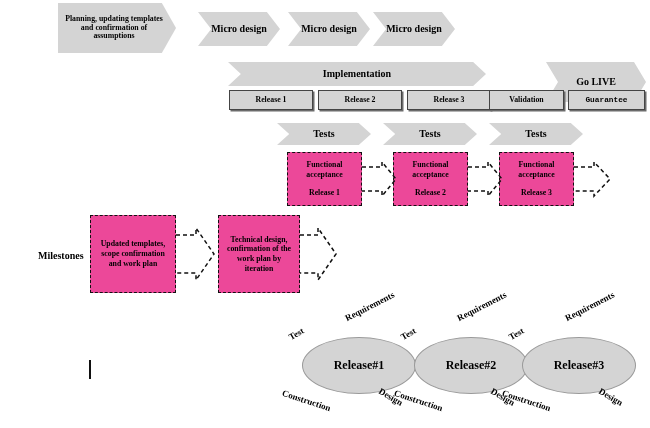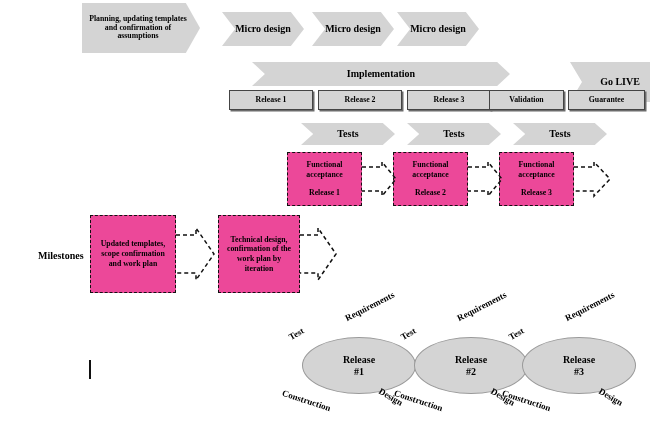--- a/index.html
+++ b/index.html
@@ -9,21 +9,20 @@
 
   
   .abs{position:absolute;box-sizing:border-box;}
 
   
   .chev{
     background:#d4d4d4;
     display:flex;align-items:center;justify-content:center;
     text-align:center;line-height:1.12;
     filter:drop-shadow(1px 1px 0 #555);
-    margin-left:24px;
   }
   .chev .lbl{position:relative;z-index:2;}
 
   
   .rectbox{
     background:#d4d4d4;
     border:1px solid #444;
     box-shadow:1.5px 1.5px 0 #6b6b6b;
     display:flex;align-items:center;justify-content:center;
     text-align:center;line-height:1.15;
@@ -42,22 +41,22 @@
   .t9{font-size:10px;font-weight:bold;}
   .t85{font-size:7.8px;font-weight:bold;}
 
   .plainlabel{font-size:10px;font-weight:bold;white-space:nowrap;}
 
   
   .cycle{position:absolute;width:160px;height:108px;}
   .ell{
     position:absolute;left:24px;top:27px;width:112px;height:55px;
     background:#d4d4d4;border:1px solid #9a9a9a;border-radius:50%;
-    display:flex;flex-direction:column;align-items:center;justify-content:center;
-    font-size:10px;font-weight:bold;line-height:1.2;text-align:center;
+    display:flex;flex-direction:row;align-items:center;justify-content:center;
+    font-size:12px;font-weight:bold;line-height:1.2;text-align:center;
   }
   .cyc-lab{position:absolute;font-size:9px;font-weight:bold;white-space:nowrap;}
   .lab-req{left:70px;top:3px;transform:rotate(-27deg);transform-origin:left bottom;}
   .lab-test{left:14px;top:22px;transform:rotate(-30deg);transform-origin:left bottom;}
   .lab-con{left:6px;top:78px;transform:rotate(18deg);transform-origin:left top;}
   .lab-des{left:104px;top:76px;transform:rotate(30deg);transform-origin:left top;}
 
   .tick{position:absolute;background:#111;}
 
   svg.ov{position:absolute;left:0;top:0;width:650px;height:428px;overflow:visible;pointer-events:none;}
@@ -108,21 +107,21 @@
   </div>
   <div class="abs rectbox" style="left:318px;top:90px;width:84px;height:20px;">
     <span class="t85">Release 2</span>
   </div>
   <div class="abs rectbox" style="left:407px;top:90px;width:84px;height:20px;">
     <span class="t85">Release 3</span>
   </div>
   <div class="abs rectbox" style="left:489px;top:90px;width:75px;height:20px;">
     <span class="t85">Validation</span>
   </div>
-  <div class="abs rectbox" style="left:568px;top:90px;width:77px;height:20px;">
+  <div class="abs rectbox" style="left:568px;top:90px;width:77px;height:20px;font-family:Liberation Mono, monospace;">
     <span class="t85">Guarantee</span>
   </div>
 
   <div class="abs chev" style="left:277px;top:123px;width:94px;height:22px;
               clip-path:polygon(0 0, 87% 0, 100% 50%, 87% 100%, 0 100%, 13% 50%);
               padding:0 12px;">
     <span class="lbl t9">Tests</span>
   </div>
   <div class="abs chev" style="left:383px;top:123px;width:94px;height:22px;
               clip-path:polygon(0 0, 87% 0, 100% 50%, 87% 100%, 0 100%, 13% 50%);

